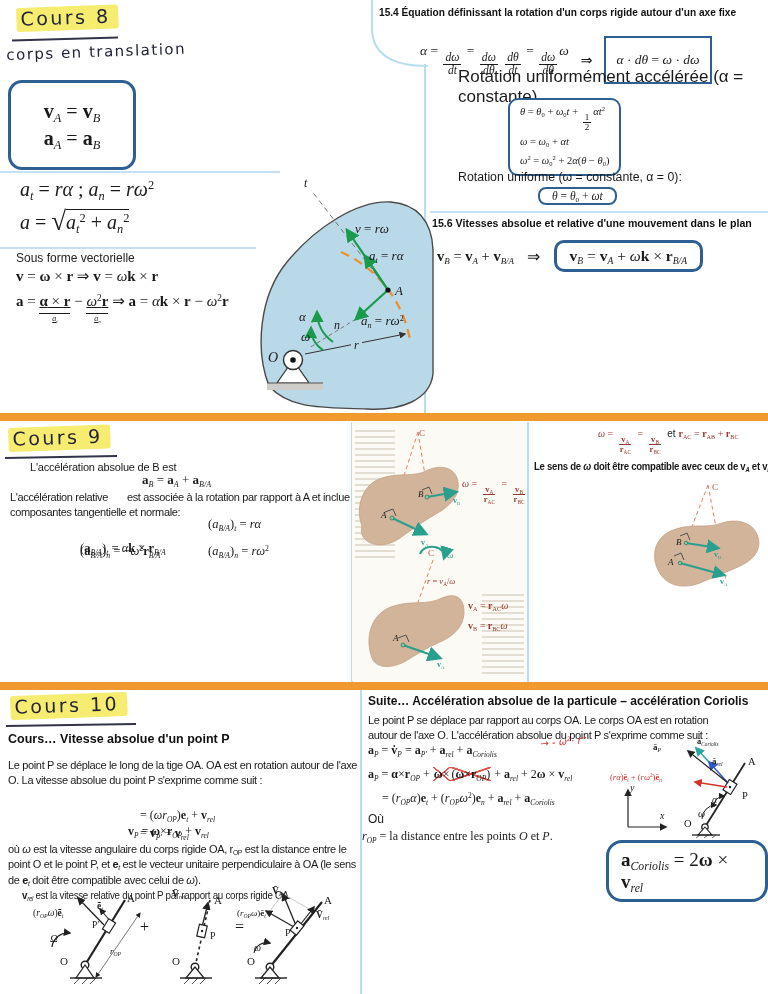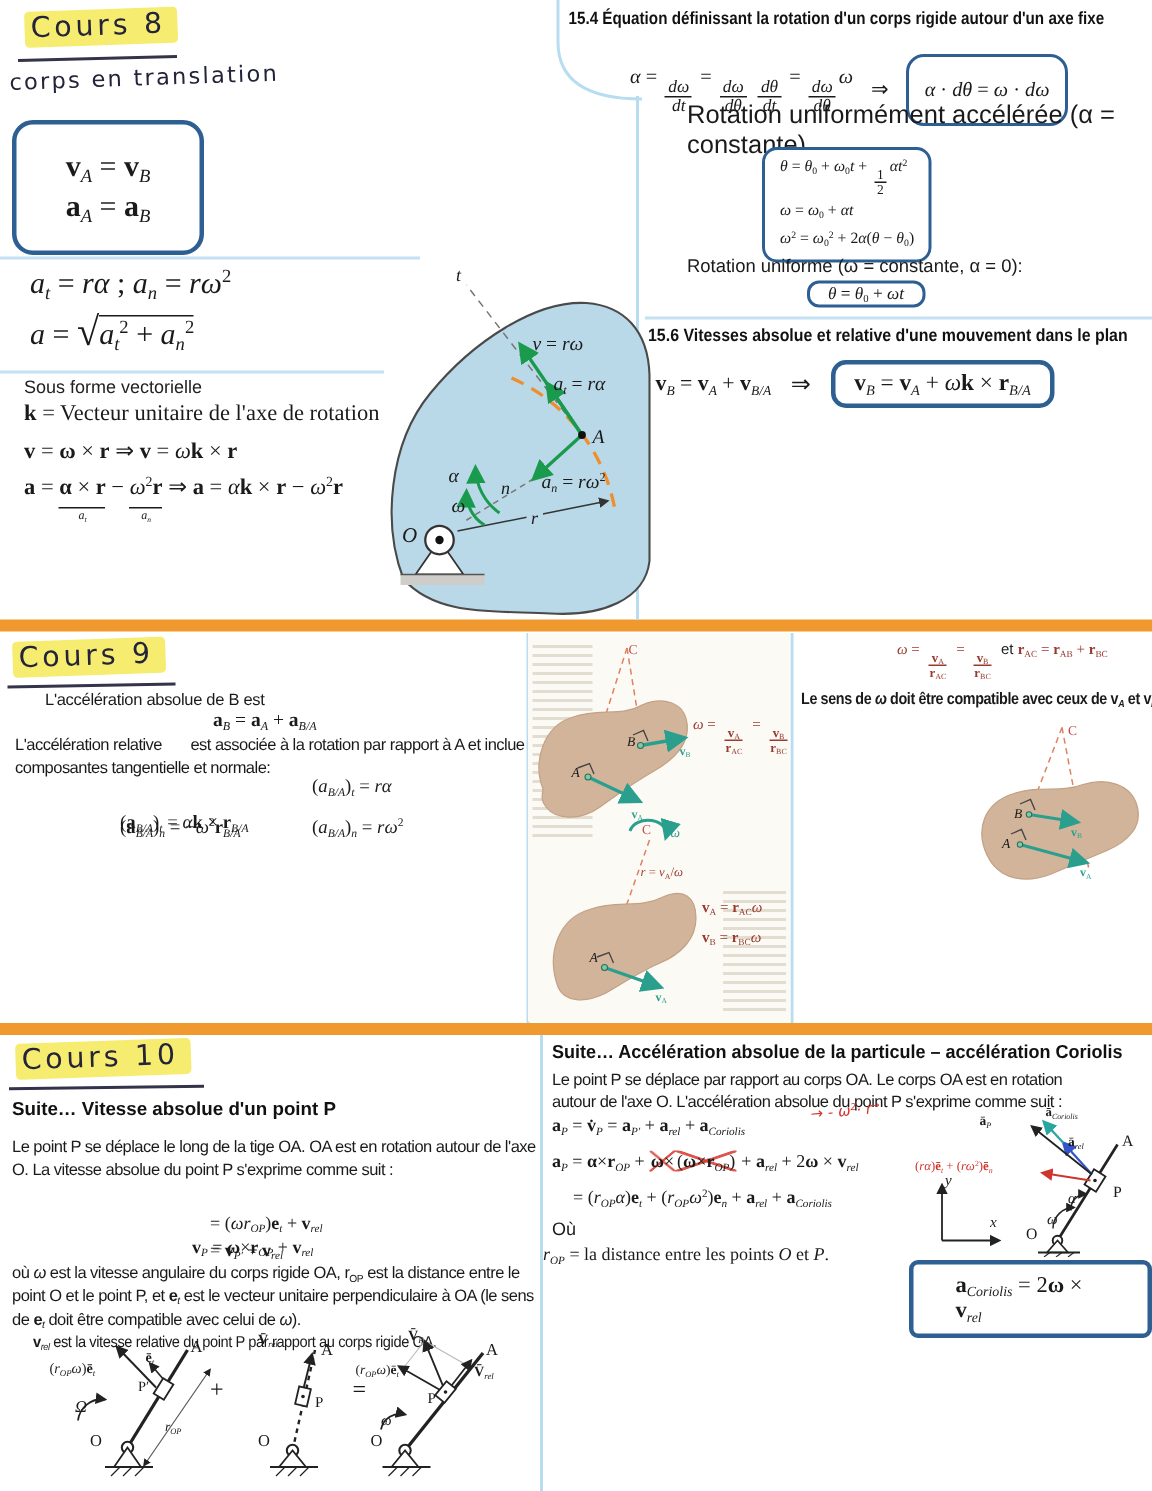--- a/index.html
+++ b/index.html
@@ -11,21 +11,21 @@
   .lbl{position:absolute;font-family:"Liberation Serif",serif;white-space:nowrap;}
   .i{font-style:italic;}
   .v{font-weight:bold;}
   .big{font-size:118%;}
   .sub{font-size:62%;vertical-align:-0.35em;line-height:0;}
   .sup{font-size:62%;vertical-align:0.55em;line-height:0;}
   .frac{display:inline-flex;flex-direction:column;align-items:center;vertical-align:-0.55em;
         line-height:1.05;font-size:86%;margin:0 2px;text-align:center;}
   .frac .num{border-bottom:1px solid currentColor;padding:0 2px;}
   .frac .den{padding:0 2px;}
-  .ub{display:inline-flex;flex-direction:column;align-items:center;vertical-align:top;}
+  .ub{display:inline-flex;flex-direction:column;align-items:center;vertical-align:top;text-decoration:underline;}
   .ubrow{border-bottom:1.2px solid currentColor;}
   .ublab{font-size:8px;line-height:1.2;font-style:italic;}
   .ol{display:inline-block;border-top:1.4px solid currentColor;padding-top:1px;}
   .rad{font-size:135%;vertical-align:-1px;}
   .pre{white-space:pre-wrap;}
   .fit{transform-origin:left top;white-space:nowrap;}
   .bx{border:2.6px solid #2d5f93;border-radius:10px;background:#fff;}
   .maroon{color:#993a30;}
   .blk{color:#222;font-style:normal;font-family:"Liberation Sans",sans-serif;}
   .hand-title{font-family:"DejaVu Sans",sans-serif;font-size:19px;letter-spacing:2.5px;
@@ -74,21 +74,20 @@
   <div class="abs bx" style="left:8px;top:80px;width:122px;height:84px;border-width:3px;border-radius:14px;display:flex;flex-direction:column;justify-content:center;align-items:center;gap:4px">
     <div class="math" style="font-size:20px"><span class="v">v</span><span class="i sub">A</span>  =  <span class="v">v</span><span class="i sub">B</span></div>
     <div class="math" style="font-size:20px"><span class="v">a</span><span class="i sub">A</span>  =  <span class="v">a</span><span class="i sub">B</span></div>
   </div>
 
   <div class="lbl math" style="left:20px;top:178px;font-size:20px"><span class="i">a</span><span class="i sub">t</span> = <span class="i">rα</span> ; <span class="i">a</span><span class="i sub">n</span> = <span class="i">rω</span><span class="sup">2</span></div>
   <div class="lbl math" style="left:20px;top:206px;font-size:20px"><span class="i">a</span> = <span class="rad">√</span><span class="ol"><span class="i">a</span><span class="i sub">t</span><span class="sup">2</span> + <span class="i">a</span><span class="i sub">n</span><span class="sup">2</span></span></div>
 
   <div class="abs sans" style="left:16px;top:251px;font-size:12px;color:#222">Sous forme vectorielle</div>
   <div class="abs math" style="left:16px;top:264px;font-size:15px;line-height:24.5px;width:250px">
-    <div><span class="v">k</span> =  Vecteur unitaire de l'axe de rotation</div>
     <div><span class="v">v</span> = <span class="v">ω</span> × <span class="v">r</span> ⇒ <span class="v">v</span> = <span class="i">ω</span><span class="v">k</span> × <span class="v">r</span></div>
     <div><span class="v">a</span> = <span class="ub">
           <span class="ubrow"><span class="v">α</span> × <span class="v">r</span></span>
           <span class="ublab"><span>a</span><span class="sub">t</span></span>
         </span> − <span class="ub">
           <span class="ubrow"><span class="i">ω</span><span class="sup">2</span><span class="v">r</span></span>
           <span class="ublab"><span>a</span><span class="sub">n</span></span>
         </span> ⇒ <span class="v">a</span> = <span class="i">α</span><span class="v">k</span> × <span class="v">r</span> − <span class="i">ω</span><span class="sup">2</span><span class="v">r</span></div>
   </div>
 
@@ -160,21 +159,21 @@
           <span class="num"><span class="i">dω</span></span>
           <span class="den"><span class="i">dθ</span></span>
         </span> <span class="frac">
           <span class="num"><span class="i">dθ</span></span>
           <span class="den"><span class="i">dt</span></span>
         </span> = <span class="frac">
           <span class="num"><span class="i">dω</span></span>
           <span class="den"><span class="i">dθ</span></span>
         </span><span class="i">ω</span></span>
     <span class="math" style="font-size:14px">⇒</span>
-    <span class="math bx" style="font-size:13.5px;padding:14px 10px;border-width:2px;border-radius:12px"><span class="i">α</span> · <span class="i">dθ</span> = <span class="i">ω</span> · <span class="i">dω</span></span>
+    <span class="math bx" style="font-size:13.5px;padding:14px 10px;border-width:2px;border-radius:0"><span class="i">α</span> · <span class="i">dθ</span> = <span class="i">ω</span> · <span class="i">dω</span></span>
   </div>
   <div class="abs sans" style="left:458px;top:67px;font-size:17px">Rotation uniformément accélérée (α = constante)</div>
   <div class="abs bx math" style="left:508px;top:98px;padding:3px 10px;border-width:2px;border-radius:10px;font-size:10.5px;line-height:1.8">
     <div><span class="i">θ</span> = <span class="i">θ</span><span class="sub">0</span> + <span class="i">ω</span><span class="sub">0</span><span class="i">t</span> + <span class="frac">
           <span class="num">1</span>
           <span class="den">2</span>
         </span><span class="i">αt</span><span class="sup">2</span></div>
     <div><span class="i">ω</span> = <span class="i">ω</span><span class="sub">0</span> + <span class="i">αt</span></div>
     <div><span class="i">ω</span><span class="sup">2</span> = <span class="i">ω</span><span class="sub">0</span><span class="sup">2</span> + 2<span class="i">α</span>(<span class="i">θ</span> − <span class="i">θ</span><span class="sub">0</span>)</div>
   </div>
@@ -287,21 +286,21 @@
   <div class="lbl" style="left:712px;top:482px;font-size:9px;color:#c0504d">C</div>
   <div class="lbl" style="left:676px;top:537px;font-size:9px"><span class="i">B</span></div>
   <div class="lbl" style="left:668px;top:557px;font-size:9px"><span class="i">A</span></div>
   <div class="lbl" style="left:714px;top:550px;font-size:8px;color:#2b9f8e"><span class="v">v</span><span class="sub">B</span></div>
   <div class="lbl" style="left:720px;top:577px;font-size:8px;color:#2b9f8e"><span class="v">v</span><span class="sub">A</span></div>
 
   <div class="abs hand-title" style="left:10px;top:696px">
     <span class="hl">Cours 10</span>
   </div>
   <div class="hw-line" style="left:6px;top:724px;width:130px;transform:rotate(-0.8deg)"></div>
-  <div class="abs sans title-bold" style="left:8px;top:732px;font-size:12.5px">Suite… Vitesse absolue d'un point P</div>
+  <div class="abs sans title-bold" style="left:8px;top:732px;font-size:12.5px">Cours… Vitesse absolue d'un point P</div>
   <div class="abs sans pre" style="left:8px;top:758px;font-size:11px;letter-spacing:-0.35px;line-height:1.4;width:368px">Le point P se déplace le long de la tige OA. OA est en rotation autour de l'axe
 O. La vitesse absolue du point P s'exprime comme suit :</div>
   <div class="lbl math" style="left:128px;top:824px;font-size:12px"><span class="v">v</span><span class="i sub">P</span> = <span class="v">ω</span>×<span class="v">r</span><span class="i sub">OP</span> + <span class="v">v</span><span class="i sub">rel</span></div>
   <div class="lbl math" style="left:140px;top:808px;font-size:12px">= (<span class="i">ω</span><span class="i">r</span><span class="i sub">OP</span>)<span class="v">e</span><span class="i sub">t</span> + <span class="v">v</span><span class="i sub">rel</span></div>
   <div class="lbl math" style="left:140px;top:826px;font-size:12px">= <span class="v">v</span><span class="i sub">P′</span> + <span class="v">v</span><span class="i sub">rel</span></div>
   <div class="abs sans pre" style="left:8px;top:842px;font-size:11px;letter-spacing:-0.35px;line-height:1.4;width:372px">où <span class="i">ω</span> est la vitesse angulaire du corps rigide OA, r<span class="sub">OP</span> est la distance entre le
 point O et le point P, et <span class="v">e</span><span class="i sub">t</span> est le vecteur unitaire perpendiculaire à OA (le sens
 de <span class="v">e</span><span class="i sub">t</span> doit être compatible avec celui de <span class="i">ω</span>).</div>
   <div class="abs sans fit" style="left:22px;top:889px;font-size:10.5px;letter-spacing:-0.3px;transform:scaleX(0.93)"><span class="v">v</span><span class="i sub">rel</span>   est la vitesse relative du point P par rapport au corps rigide OA.</div>
 
@@ -433,15 +432,15 @@
   <div class="lbl" style="left:712px;top:756px;font-size:9px"><span class="v">ā</span><span class="i sub">rel</span></div>
   <div class="lbl" style="left:610px;top:772px;font-size:8.5px;color:#d0342c">(<span class="i">r</span><span class="i">α</span>)<span class="v">ē</span><span class="i sub">t</span> + (<span class="i">r</span><span class="i">ω</span><span class="sup">2</span>)<span class="v">ē</span><span class="i sub">n</span></div>
   <div class="lbl" style="left:748px;top:756px;font-size:10.5px">A</div>
   <div class="lbl" style="left:742px;top:790px;font-size:10.5px">P</div>
   <div class="lbl" style="left:712px;top:794px;font-size:10px"><span class="i">α</span></div>
   <div class="lbl" style="left:698px;top:808px;font-size:10px"><span class="i">ω</span></div>
   <div class="lbl" style="left:684px;top:818px;font-size:10.5px">O</div>
   <div class="lbl" style="left:630px;top:782px;font-size:10px"><span class="i">y</span></div>
   <div class="lbl" style="left:660px;top:810px;font-size:10px"><span class="i">x</span></div>
 
-  <div class="abs bx math" style="left:606px;top:840px;padding:6px 28px;border-width:3px;border-radius:6px;font-size:15px"><span class="v">a</span><span class="i sub">Coriolis</span> = 2<span class="v">ω</span> × <span class="v">v</span><span class="i sub">rel</span></div>
+  <div class="abs bx math" style="left:606px;top:840px;padding:6px 12px;border-width:3px;border-radius:16px;font-size:19px"><span class="v">a</span><span class="i sub">Coriolis</span> = 2<span class="v">ω</span> × <span class="v">v</span><span class="i sub">rel</span></div>
 
 </div>
 
 </body></html>

